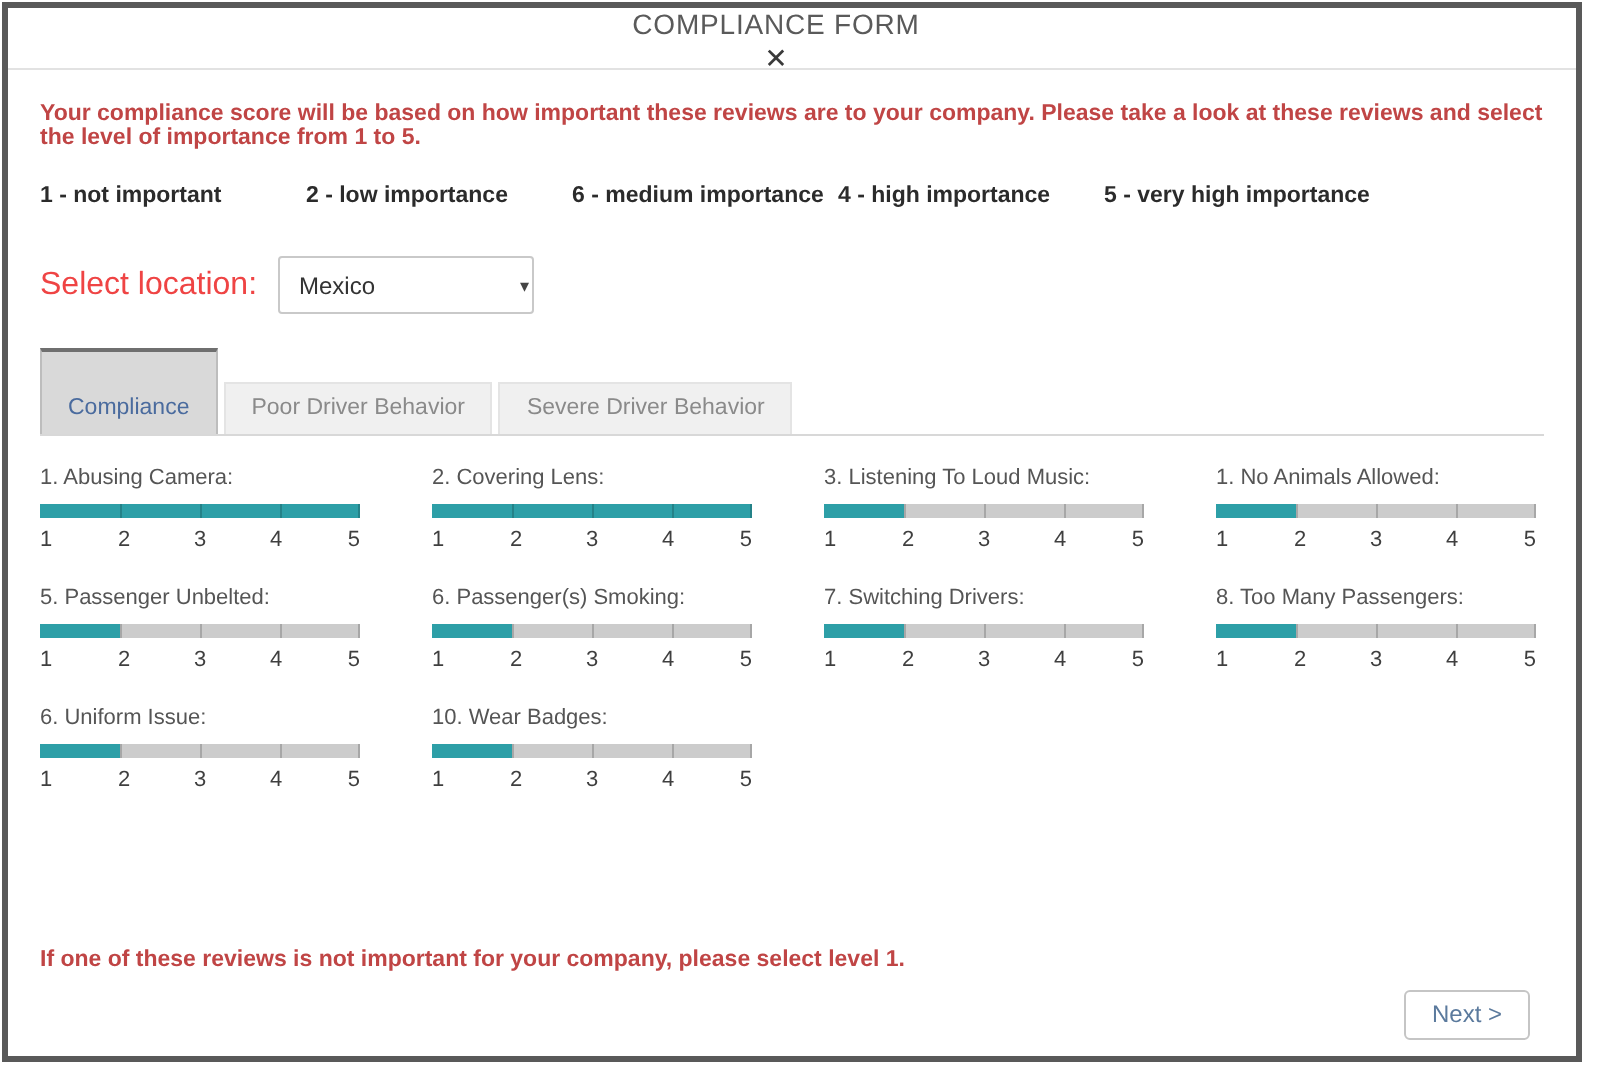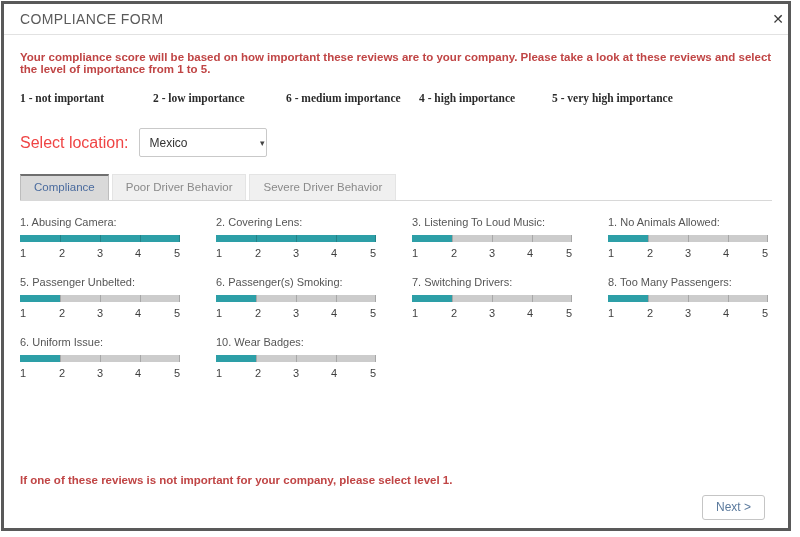--- a/index.html
+++ b/index.html
@@ -5,52 +5,52 @@
   * { margin:0; padding:0; box-sizing:border-box; }
   html,body { width:800px; height:537px; background:#ffffff; font-family:"Liberation Sans", sans-serif; overflow:hidden; }
 
   .dialog {
     position:absolute; left:1px; top:1px; width:790px; height:530px;
     background:#ffffff; border:3px solid #595959;
   }
 
   .dlg-header {
     display:flex; align-items:center; justify-content:space-between;
-    height:31px; padding:0 0 0 16px; border-bottom:1px solid #e2e2e2;
+    height:31px; padding:0 32px 0 16px; border-bottom:1px solid #e2e2e2;flex-direction:column;
   }
   .dlg-title { font-size:14px; color:#5a5a5a; letter-spacing:0.4px; }
   .dlg-close { font-size:14px; color:#3a3a3a; cursor:pointer; line-height:1; padding:2px 4px; }
 
   .dlg-body { padding:0 16px; position:relative; height:calc(100% - 32px); }
 
   .intro-text {
     margin-top:16px; color:#c04545; font-size:11.5px; font-weight:600;
   }
 
   .legend-row { display:flex; margin-top:17px; }
-  .legend-item { flex:0 0 133px; font-size:11.5px; font-weight:600; color:#2b2b2b;font-family:Liberation Serif, serif; }
+  .legend-item { flex:0 0 133px; font-size:11.5px; font-weight:600; color:#2b2b2b; }
 
   .location-row { display:flex; align-items:center; margin-top:24px; }
   .location-label { font-size:16px; color:#ef4444; margin-right:10px; }
   .dropdown {
     width:128px; height:29px; border:1px solid #c9c9c9; border-radius:2px;
     display:flex; align-items:center; justify-content:space-between;
     padding:0 1px 0 10px; cursor:pointer; background:#fff;
   }
   .dropdown-value { font-size:12px; color:#333; }
   .dropdown-caret { font-size:9px; color:#444; }
 
   .tabs-row { margin-top:17px; border-bottom:1px solid #d8d8d8; display:flex; align-items:flex-end; }
   .tab {
     font-size:11.5px; padding:6px 13px 7px 13px; margin-right:3px; cursor:pointer;
     background:#f0f0f0; color:#8a8a8a; border:1px solid #e4e4e4; border-bottom:none;
   }
   .tab.active {
     background:#d9d9d9; color:#4a6b9e; border:1px solid #bdbdbd; border-bottom:none;
-    border-top:2px solid #6f6f6f; padding-top:5px;
+    border-top:2px solid #6f6f6f; padding-top:22px;
   }
 
   .sliders-grid {
     margin-top:15px;
     display:grid; grid-template-columns:repeat(4, 160px); column-gap:36px; row-gap:17px;
   }
   .slider-item { width:160px; }
   .slider-label { font-size:11px; color:#555; margin-bottom:7px; white-space:nowrap; }
   .slider-track { position:relative; height:7px; background:#cccccc; cursor:pointer; }
   .slider-fill { position:absolute; left:0; top:0; height:100%; background:#2d9fa7; }

